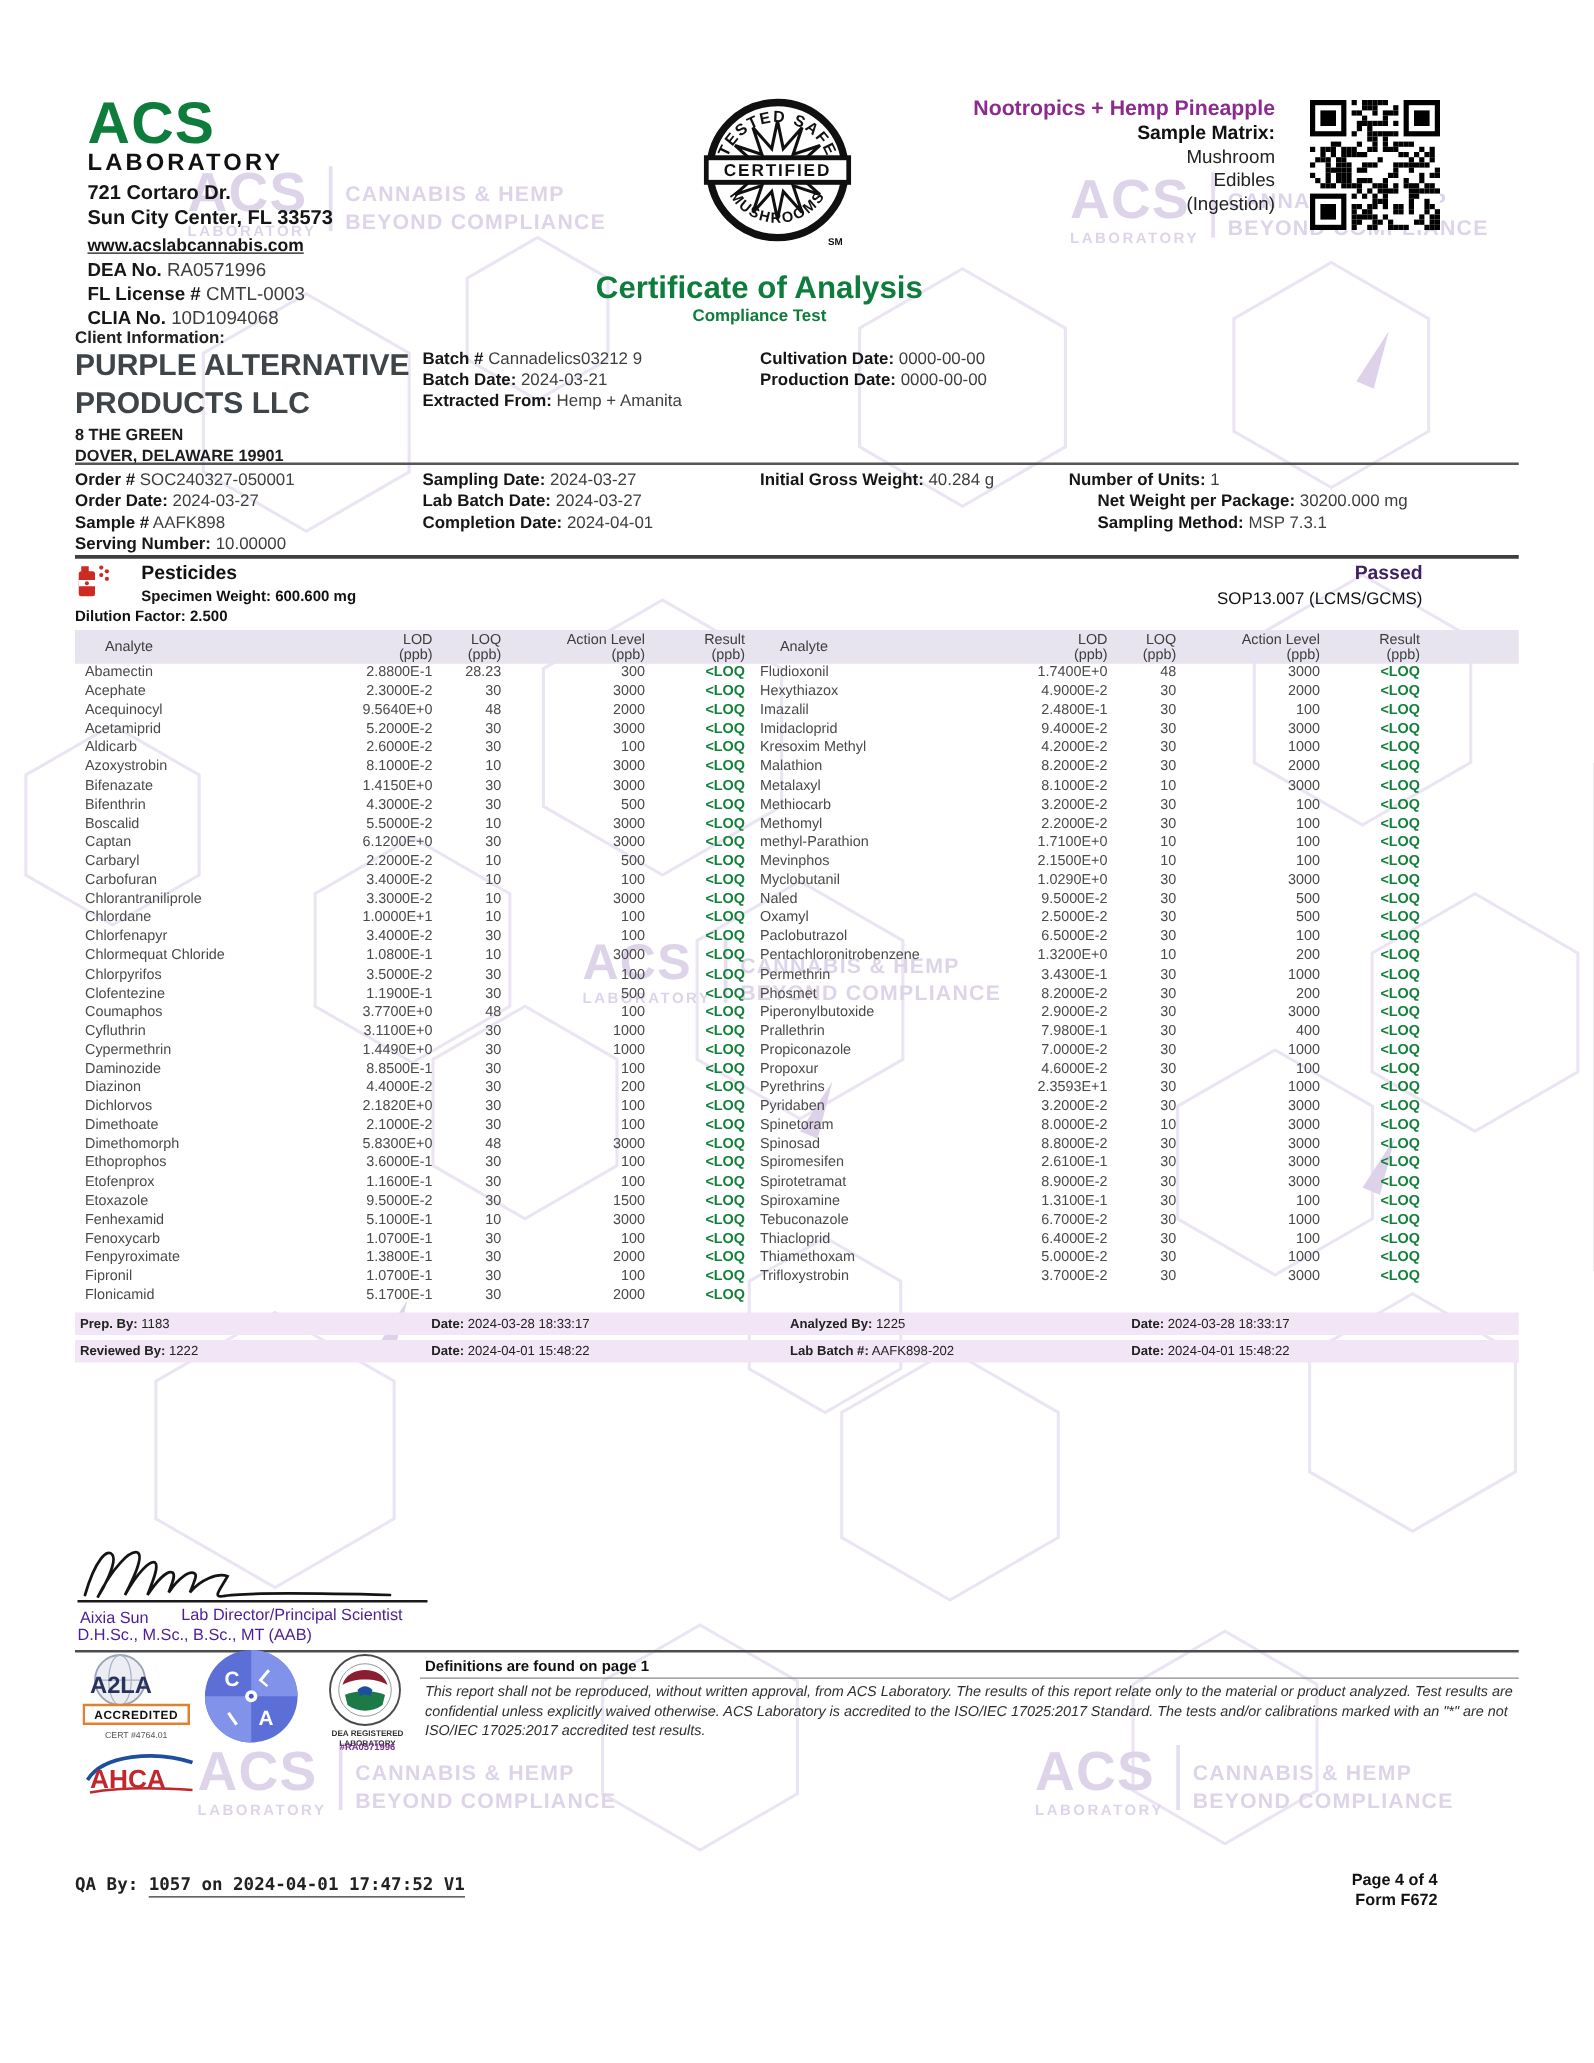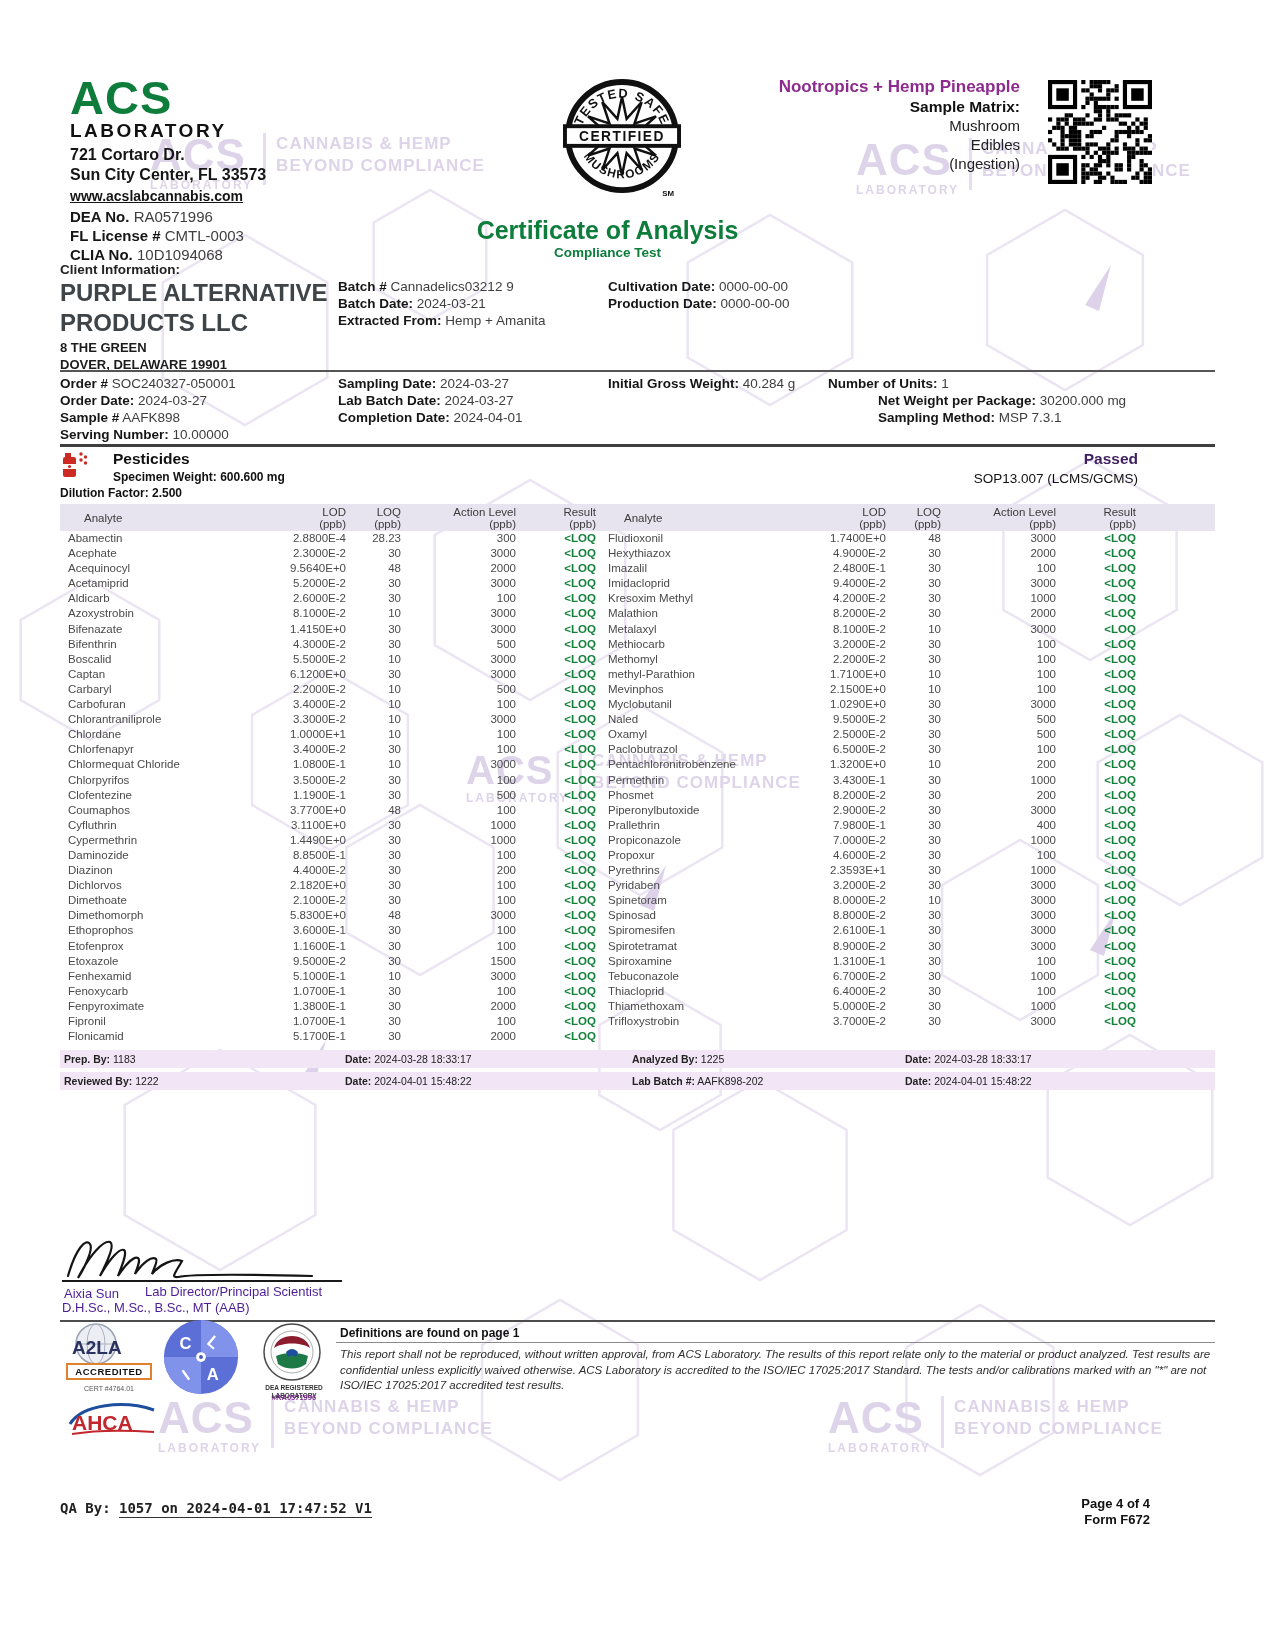--- a/index.html
+++ b/index.html
@@ -8,21 +8,21 @@
   .abs{position:absolute}
   
   .hex-layer{position:absolute;inset:0;width:100%;height:100%;z-index:0}
   .hex-layer polygon.hex{fill:none;stroke:#ebe4f3;stroke-width:2.5}
   .hex-layer polygon.wedge{fill:#ddd2ea;stroke:none}
   .wm-lockup{position:absolute;display:flex;align-items:flex-start;gap:10px;color:#ded4ea;z-index:1;white-space:nowrap}
   .wm-acs{display:flex;flex-direction:column;line-height:1}
   .wm-acs .big{font-weight:bold;font-size:44px;letter-spacing:1px}
   .wm-acs .small{font-size:12px;font-weight:bold;letter-spacing:2px;margin-top:2px}
   .wm-bar{width:3px;height:52px;background:#e6ddf0}
-  .wm-right{display:flex;flex-direction:column;justify-content:flex-start;height:56px;font-size:17px;font-weight:bold;letter-spacing:1px;line-height:22px}
+  .wm-right{display:flex;flex-direction:column;justify-content:flex-end;height:56px;font-size:17px;font-weight:bold;letter-spacing:1px;line-height:22px}
   .wm-mid .wm-acs .big{font-size:40px}
   
   .content{position:absolute;inset:0;z-index:2}
   .green{color:#0e7d3c}
   .lbl{font-weight:bold;color:#161616}
   .val{color:#3e3e3e}
   .kv{font-size:13.5px;line-height:17px;white-space:nowrap}
   
   .logo-acs{font-size:47px;font-weight:800;letter-spacing:1px;line-height:46px}
   .logo-lab{font-size:19px;font-weight:bold;letter-spacing:2.5px;color:#111;line-height:20px}
@@ -439,21 +439,21 @@
     <div class="abs kv" style="left:60px;top:392px"><span class="lbl">Order Date:</span> <span class="val">2024-03-27</span></div>
     <div class="abs kv" style="left:60px;top:409px"><span class="lbl">Sample #</span> <span class="val">AAFK898</span></div>
     <div class="abs kv" style="left:60px;top:426px"><span class="lbl">Serving Number:</span> <span class="val">10.00000</span></div>
 
     <div class="abs kv" style="left:338px;top:375px"><span class="lbl">Sampling Date:</span> <span class="val">2024-03-27</span></div>
     <div class="abs kv" style="left:338px;top:392px"><span class="lbl">Lab Batch Date:</span> <span class="val">2024-03-27</span></div>
     <div class="abs kv" style="left:338px;top:409px"><span class="lbl">Completion Date:</span> <span class="val">2024-04-01</span></div>
 
     <div class="abs kv" style="left:608px;top:375px"><span class="lbl">Initial Gross Weight:</span> <span class="val">40.284 g</span></div>
 
-    <div class="abs kv" style="left:828px;top:375px"><span class="lbl">Number of Units:</span> <span class="val">1</span></div>
+    <div class="abs kv" style="left:855px;top:375px"><span class="lbl">Number of Units:</span> <span class="val">1</span></div>
     <div class="abs kv" style="left:878px;top:392px"><span class="lbl">Net Weight per Package:</span> <span class="val">30200.000 mg</span></div>
     <div class="abs kv" style="left:878px;top:409px"><span class="lbl">Sampling Method:</span> <span class="val">MSP 7.3.1</span></div>
 
     <div class="rule" style="left:60px;top:444px;width:1155px;height:3px;background:#3e3e3e"></div>
 
     <svg class="abs" style="left:62px;top:450px" width="26" height="28" viewBox="0 0 26 28">
       <rect x="3" y="3" width="6" height="5" fill="#ce2a24"></rect>
       <rect x="1" y="7" width="13" height="20" rx="2" fill="#ce2a24"></rect>
       <rect x="1" y="14" width="13" height="5" fill="#fff"></rect>
       <circle cx="7.5" cy="16.5" r="1.6" fill="#ce2a24"></circle>
@@ -483,21 +483,21 @@
           <th class="h-analyte"><span>Analyte</span></th>
           <th class="h-num"><span>LOD</span><br><span>(ppb)</span></th>
           <th class="h-num"><span>LOQ</span><br><span>(ppb)</span></th>
           <th class="h-num"><span>Action Level</span><br><span>(ppb)</span></th>
           <th class="h-num"><span>Result</span><br><span>(ppb)</span></th>
         </tr>
       </thead>
       <tbody id="tbody-left">
           <tr>
             <td class="td-analyte">Abamectin</td>
-            <td class="td-num">2.8800E-4</td>
+            <td class="td-num">2.8800E-1</td>
             <td class="td-num">28.23</td>
             <td class="td-num">300</td>
             <td class="td-result">&lt;LOQ</td>
           </tr>
           <tr>
             <td class="td-analyte">Acephate</td>
             <td class="td-num">2.3000E-2</td>
             <td class="td-num">30</td>
             <td class="td-num">3000</td>
             <td class="td-result">&lt;LOQ</td>

